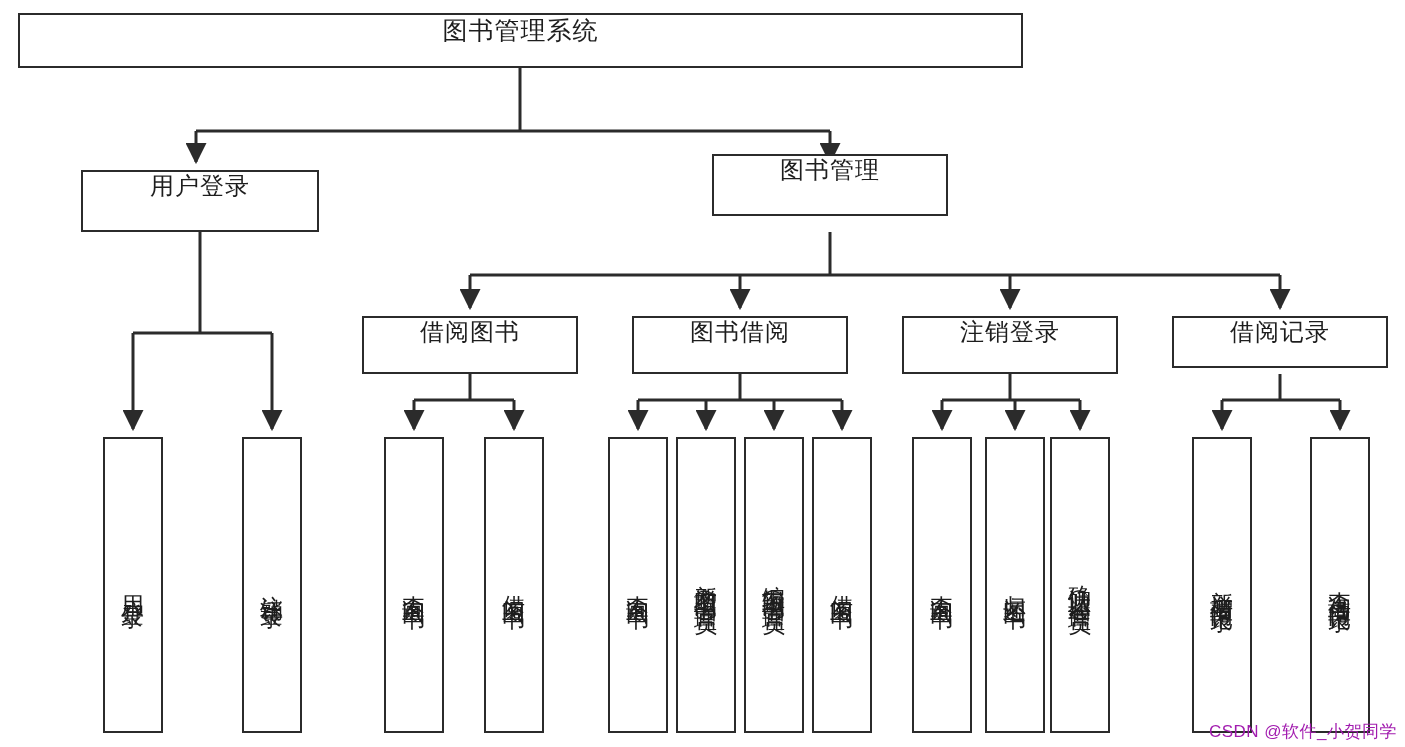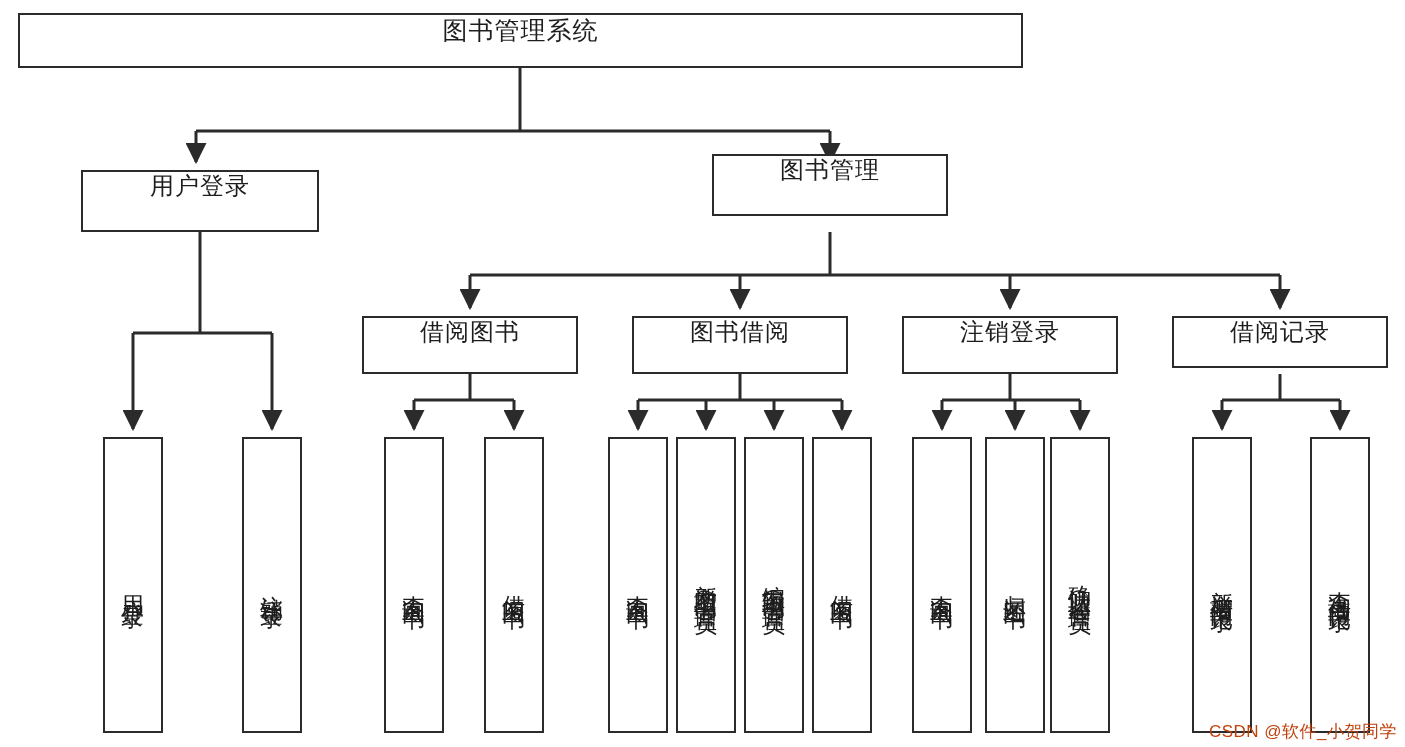--- a/index.html
+++ b/index.html
@@ -56,21 +56,21 @@
     letter-spacing: 4px;
     text-align: center;
     white-space: nowrap;
     color: #1d1d1d;
   }
   .watermark {
     position: absolute;
     right: 8px;
     bottom: 4px;
     font-size: 17px;
-    color: #c2410c;
+    color: #a21caf;
     letter-spacing: 0.5px;
     white-space: nowrap;
   }
 </style>
 </head>
 <body>
 
 <div id="canvas">
 
   <svg class="wires" viewBox="0 0 1405 747" xmlns="http://www.w3.org/2000/svg">

